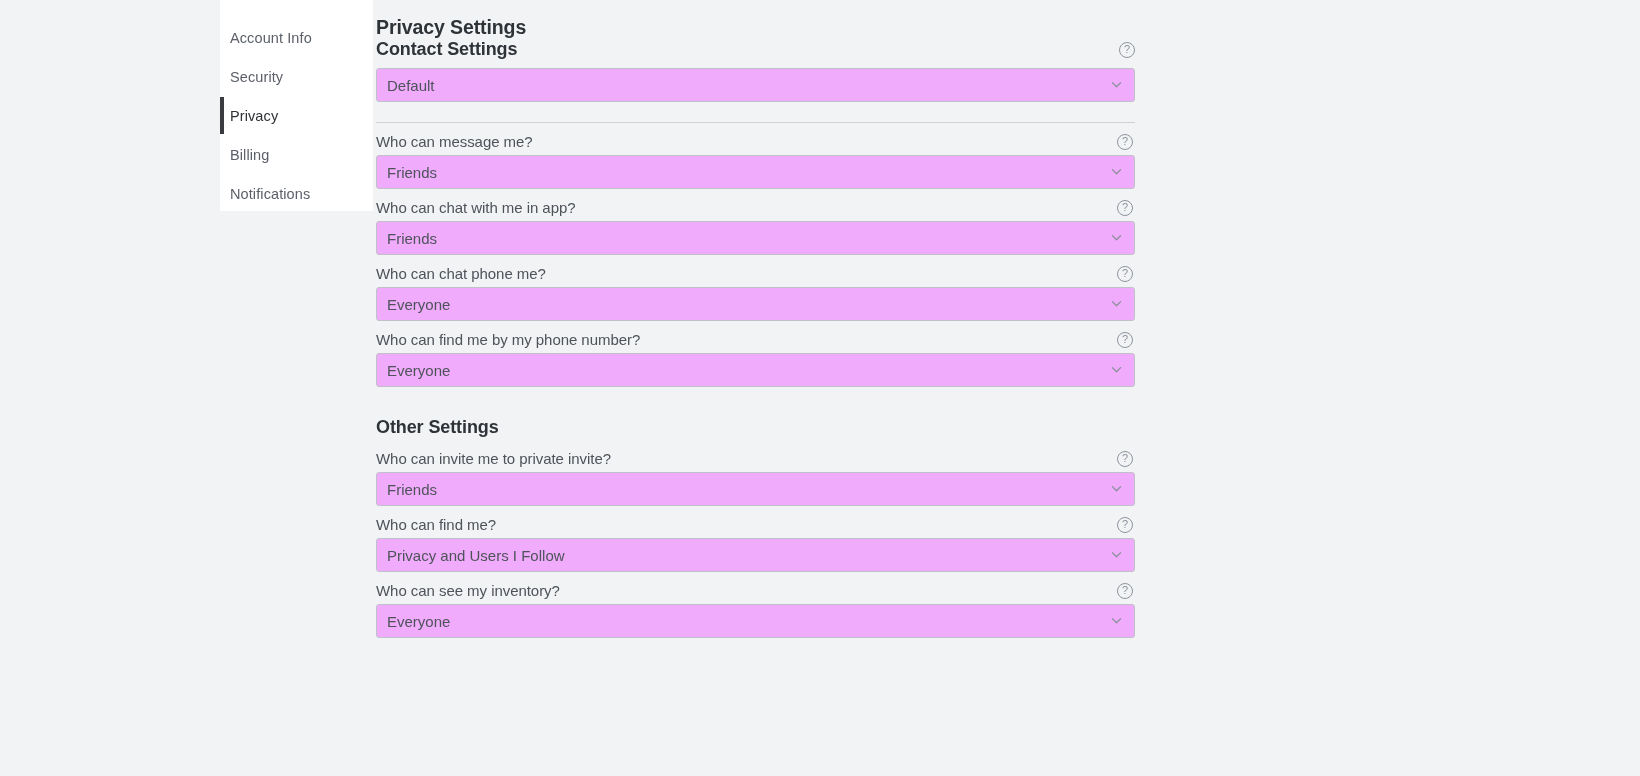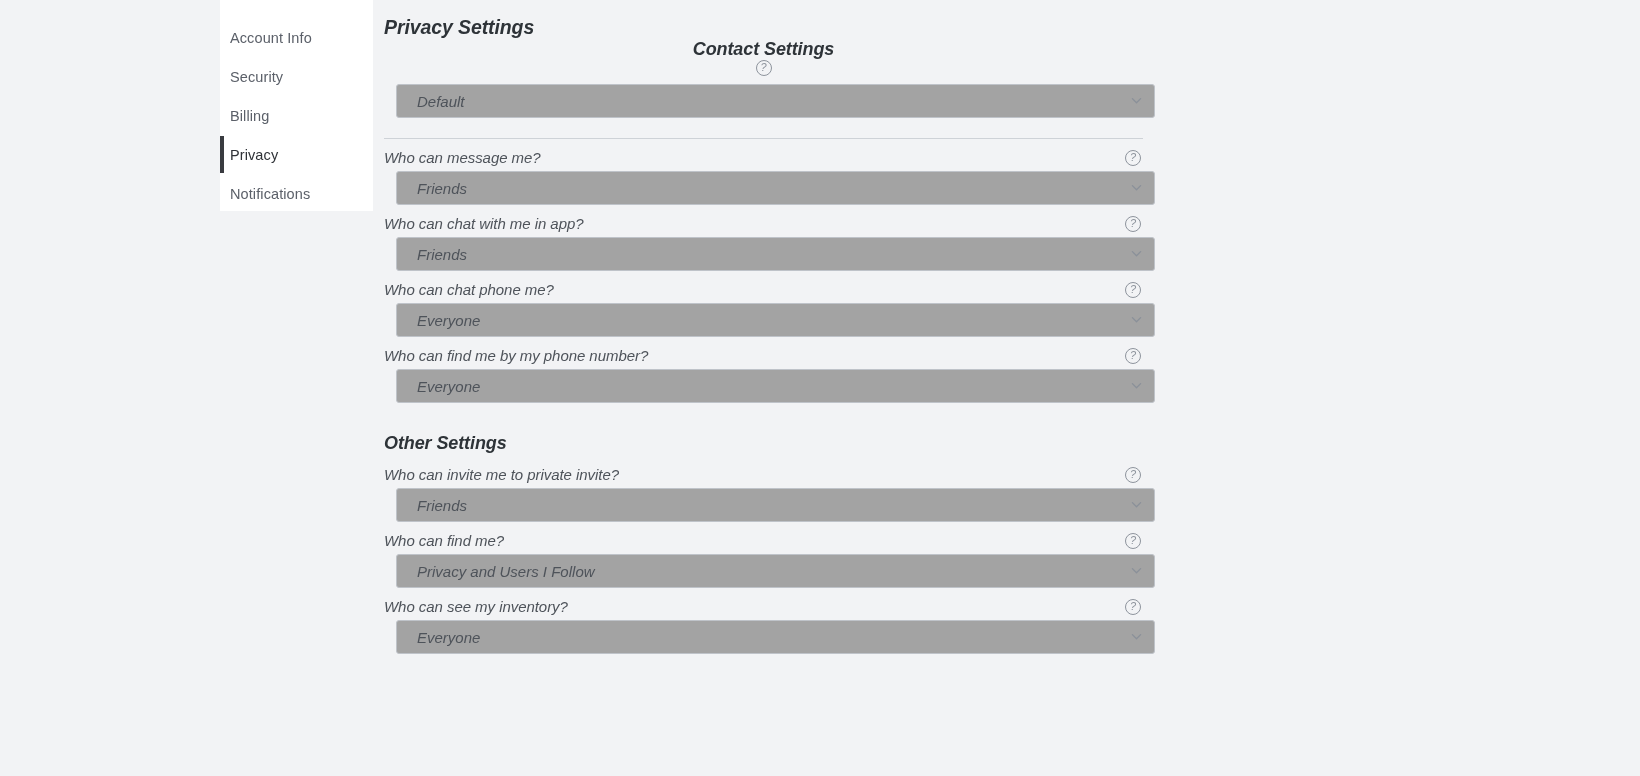--- a/index.html
+++ b/index.html
@@ -49,24 +49,23 @@
     left: 0;
     top: 1px;
     bottom: 1px;
     width: 4px;
     background: #393b40;
   }
 
   
   .main {
     position: absolute;
-    left: 384px;
+    left: 376px;
     top: 0;
     width: 760px;
-    font-style: italic;
   }
 
   .page-title {
     font-size: 19.5px;
     font-weight: bold;
     color: #2e3338;
     letter-spacing: -0.1px;
     margin-top: 16px;
     margin-bottom: 0;
   }
@@ -78,21 +77,20 @@
     letter-spacing: -0.1px;
   }
   .section-other  > .section-header { margin-top: 30px; margin-bottom: 2px; }
 
   
   .head-row {
     display: flex;
     align-items: center;
     justify-content: space-between;
     width: 759px;
-    flex-direction: column;
   }
 
   .label-row {
     display: flex;
     align-items: flex-end;
     justify-content: space-between;
     width: 757px;
     padding-top: 10px;
     padding-bottom: 5px;
   }
@@ -117,30 +115,29 @@
     font-family: "Liberation Sans", sans-serif;
     cursor: pointer;
     user-select: none;
   }
 
   
   .select {
     position: relative;
     width: 759px;
     height: 34px;
-    background: #a3a3a3;
+    background: #f0abfc;
     border: 1px solid #bfc3c9;
     border-radius: 3px;
     display: flex;
     align-items: center;
-    padding-left: 20px;
+    padding-left: 10px;
     font-size: 15px;
     color: #4e535a;
     cursor: pointer;
-    margin-left: 12px;
   }
 
   .select .chev {
     position: absolute;
     right: 12px;
     top: 50%;
     width: 11px;
     height: 11px;
     margin-top: -6px;
     color: #8a9099;
@@ -160,25 +157,25 @@
 </head>
 <body>
 
 <nav class="sidebar">
   <div class="nav-item">
     <span>Account Info</span>
   </div>
   <div class="nav-item">
     <span>Security</span>
   </div>
-  <div class="nav-item">
-    <span>Billing</span>
-  </div>
   <div class="nav-item active">
     <span>Privacy</span>
+  </div>
+  <div class="nav-item">
+    <span>Billing</span>
   </div>
   <div class="nav-item">
     <span>Notifications</span>
   </div>
 </nav>
 
 <main class="main">
 
   <h1 class="page-title">Privacy Settings</h1>
 

